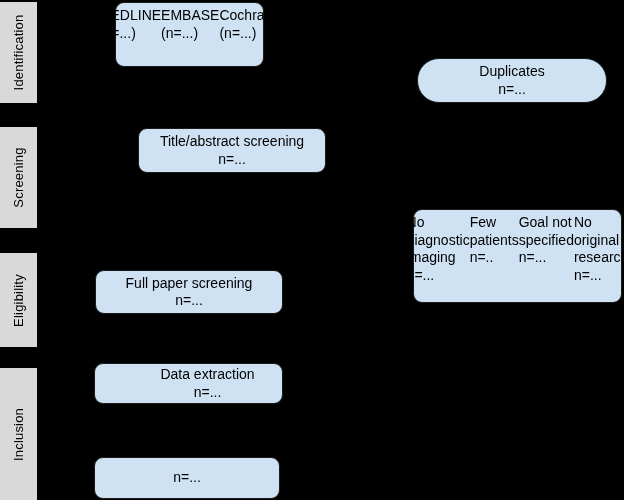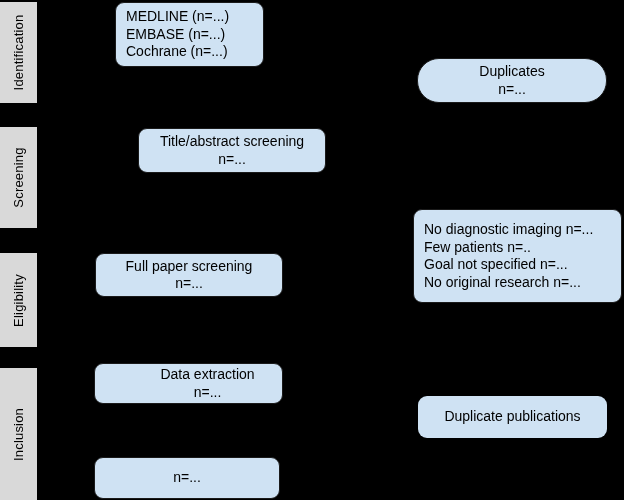--- a/index.html
+++ b/index.html
@@ -50,31 +50,31 @@
   }
   .fbox.centered {
     display: flex;
     flex-direction: column;
     align-items: center;
     justify-content: center;
     text-align: center;
   }
   .fbox.left-lines {
     display: flex;
-    flex-direction: column;
+    flex-direction: row;
     justify-content: center;
     text-align: left;
     padding: 4px 10px;
   }
   .fbox.no-border { border: none; }
 
   #box-sources                { left: 115px; top: 2px;   width: 149px; height: 65px; }
   #box-title-abstract         { left: 94px;  top: 128px; width: 188px; height: 45px; margin-left: 44px; }
   #box-duplicates             { left: 417px; top: 58px;  width: 190px; height: 45px; border-radius: 22px; }
-  #box-full-paper             { left: 95px;  top: 253px; width: 188px; height: 44px; }
+  #box-full-paper             { left: 95px;  top: 270px; width: 188px; height: 44px; }
   #box-exclusions             { left: 413px; top: 209px; width: 209px; height: 94px; }
   #box-data-extraction        { left: 94px;  top: 363px; width: 189px; height: 41px; padding-left: 38px; }
   #box-duplicate-publications { left: 418px; top: 396px; width: 189px; height: 42px; }
   #box-data-analysis          { left: 94px;  top: 457px; width: 186px; height: 42px; }
 </style>
 </head>
 <body>
 
 <div id="canvas">
 
@@ -121,17 +121,14 @@
     <div>n=...</div>
   </div>
 
   <div class="fbox left-lines" id="box-exclusions">
     <div>No diagnostic imaging n=...</div>
     <div>Few patients n=..</div>
     <div>Goal not specified n=...</div>
     <div>No original research n=...</div>
   </div>
 
-  <div class="fbox centered no-border" id="box-duplicate-publications">
-    <div>Duplicate publications</div>
-  </div>
 
 </div>
 
 </body></html>

